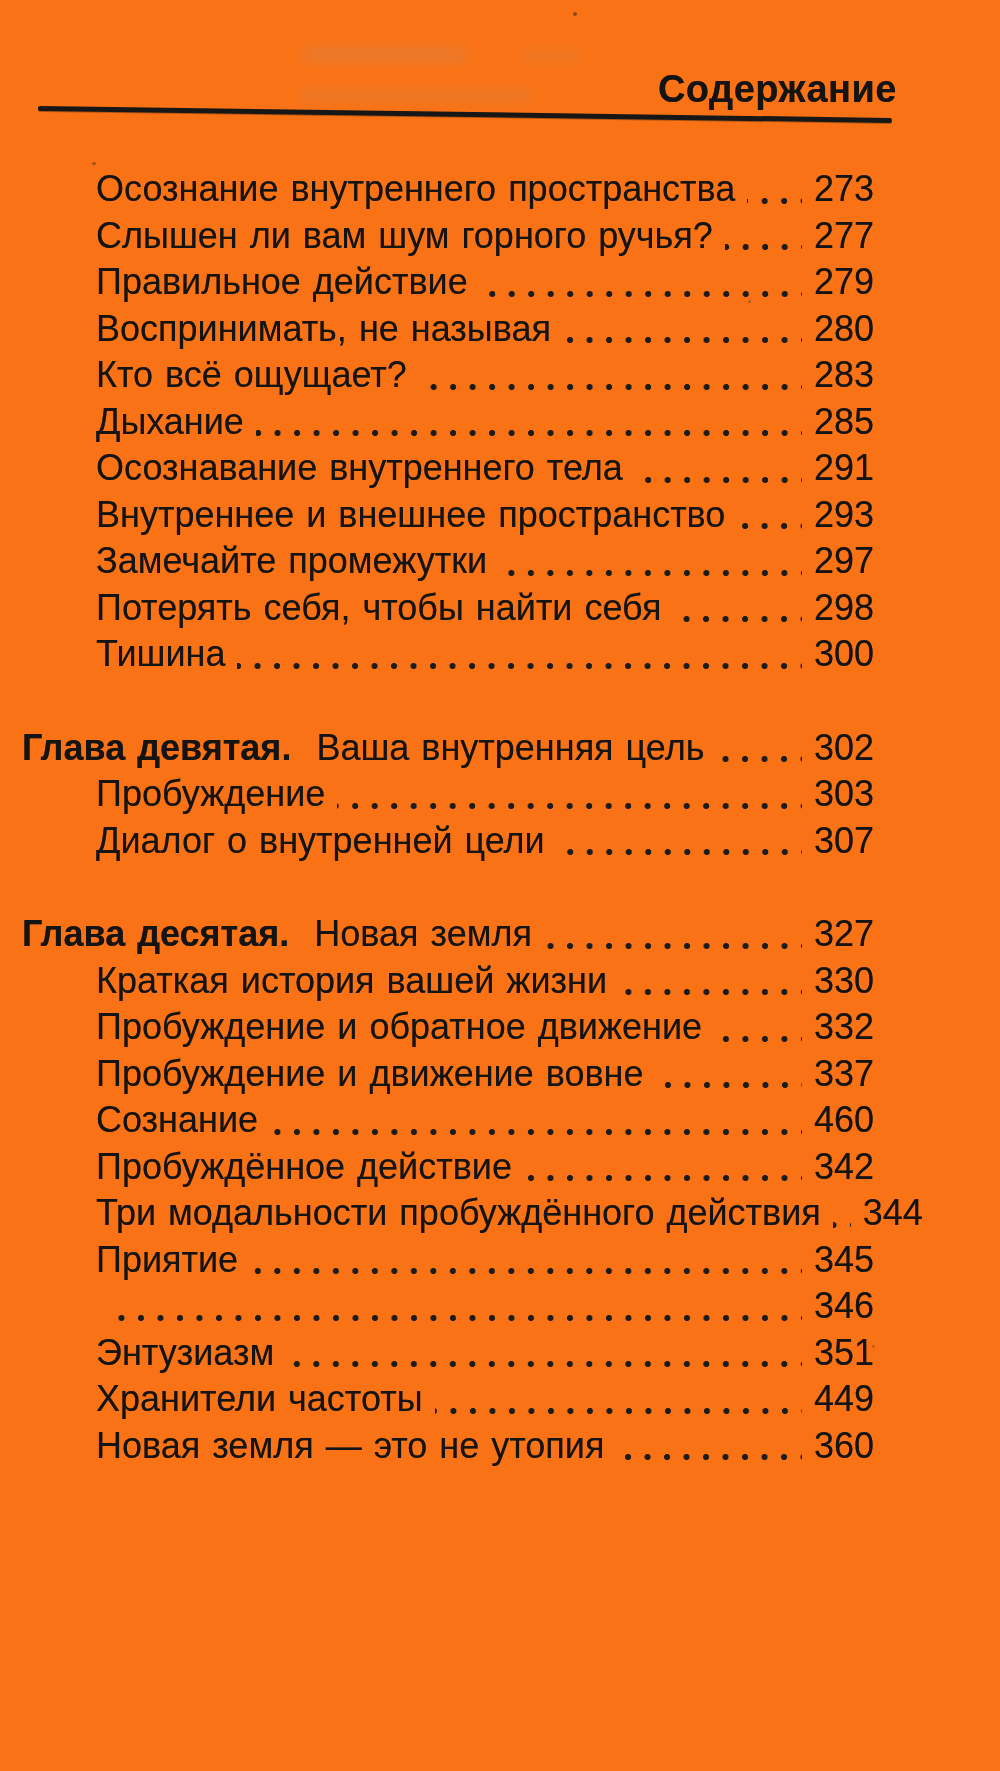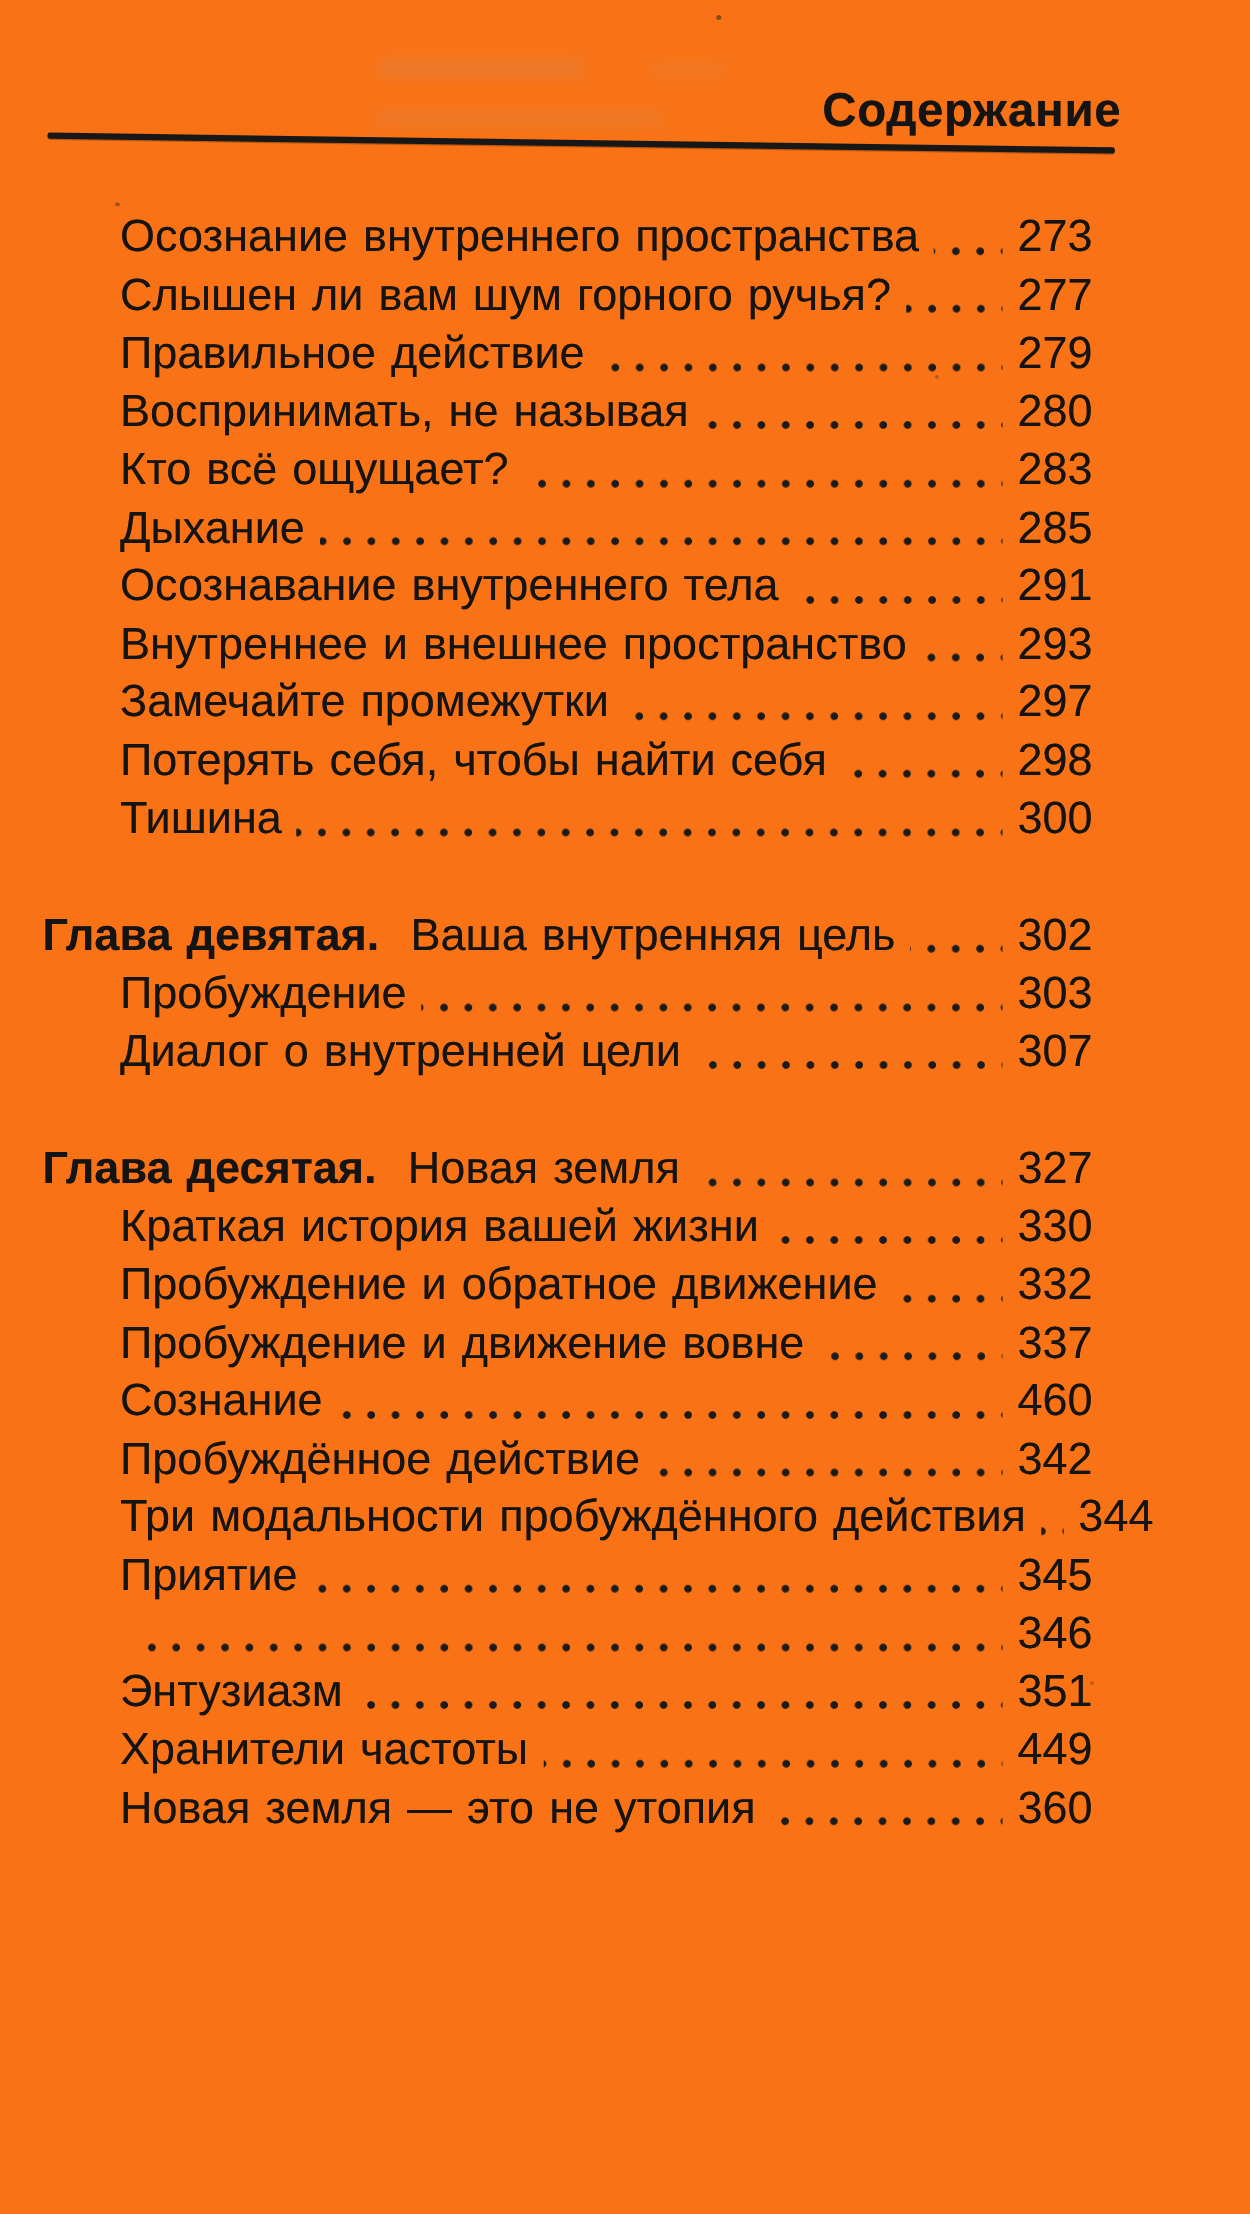--- a/index.html
+++ b/index.html
@@ -41,21 +41,21 @@
   
   .toc{
     position:absolute;left:22px;top:166px;width:852px;
     font-size:36px;line-height:46.5px;
     word-spacing:2px;
     text-shadow:0 0 0.5px rgba(0,0,0,.5);
   }
   .section.gap{margin-top:47px;}
   .row{display:flex;align-items:stretch;white-space:nowrap;}
   .row .indent{width:74px;flex:none;}
-  .chapter-prefix{font-weight:bold;flex:none;margin-left:12px;}
+  .chapter-prefix{font-weight:bold;flex:none;}
   .chapter-title{margin-left:25px;flex:none;}
   .t{flex:none;}
   .leader{
     flex:1 1 auto;
     min-width:18px;
     margin:0 10px 0 12px;
     background-image:radial-gradient(circle at 4px 4px,#1b1b1b 2.7px,rgba(0,0,0,0) 3.4px);
     background-size:19.5px 8px;
     background-repeat:repeat-x;
     background-position:right 2px bottom 8px;

